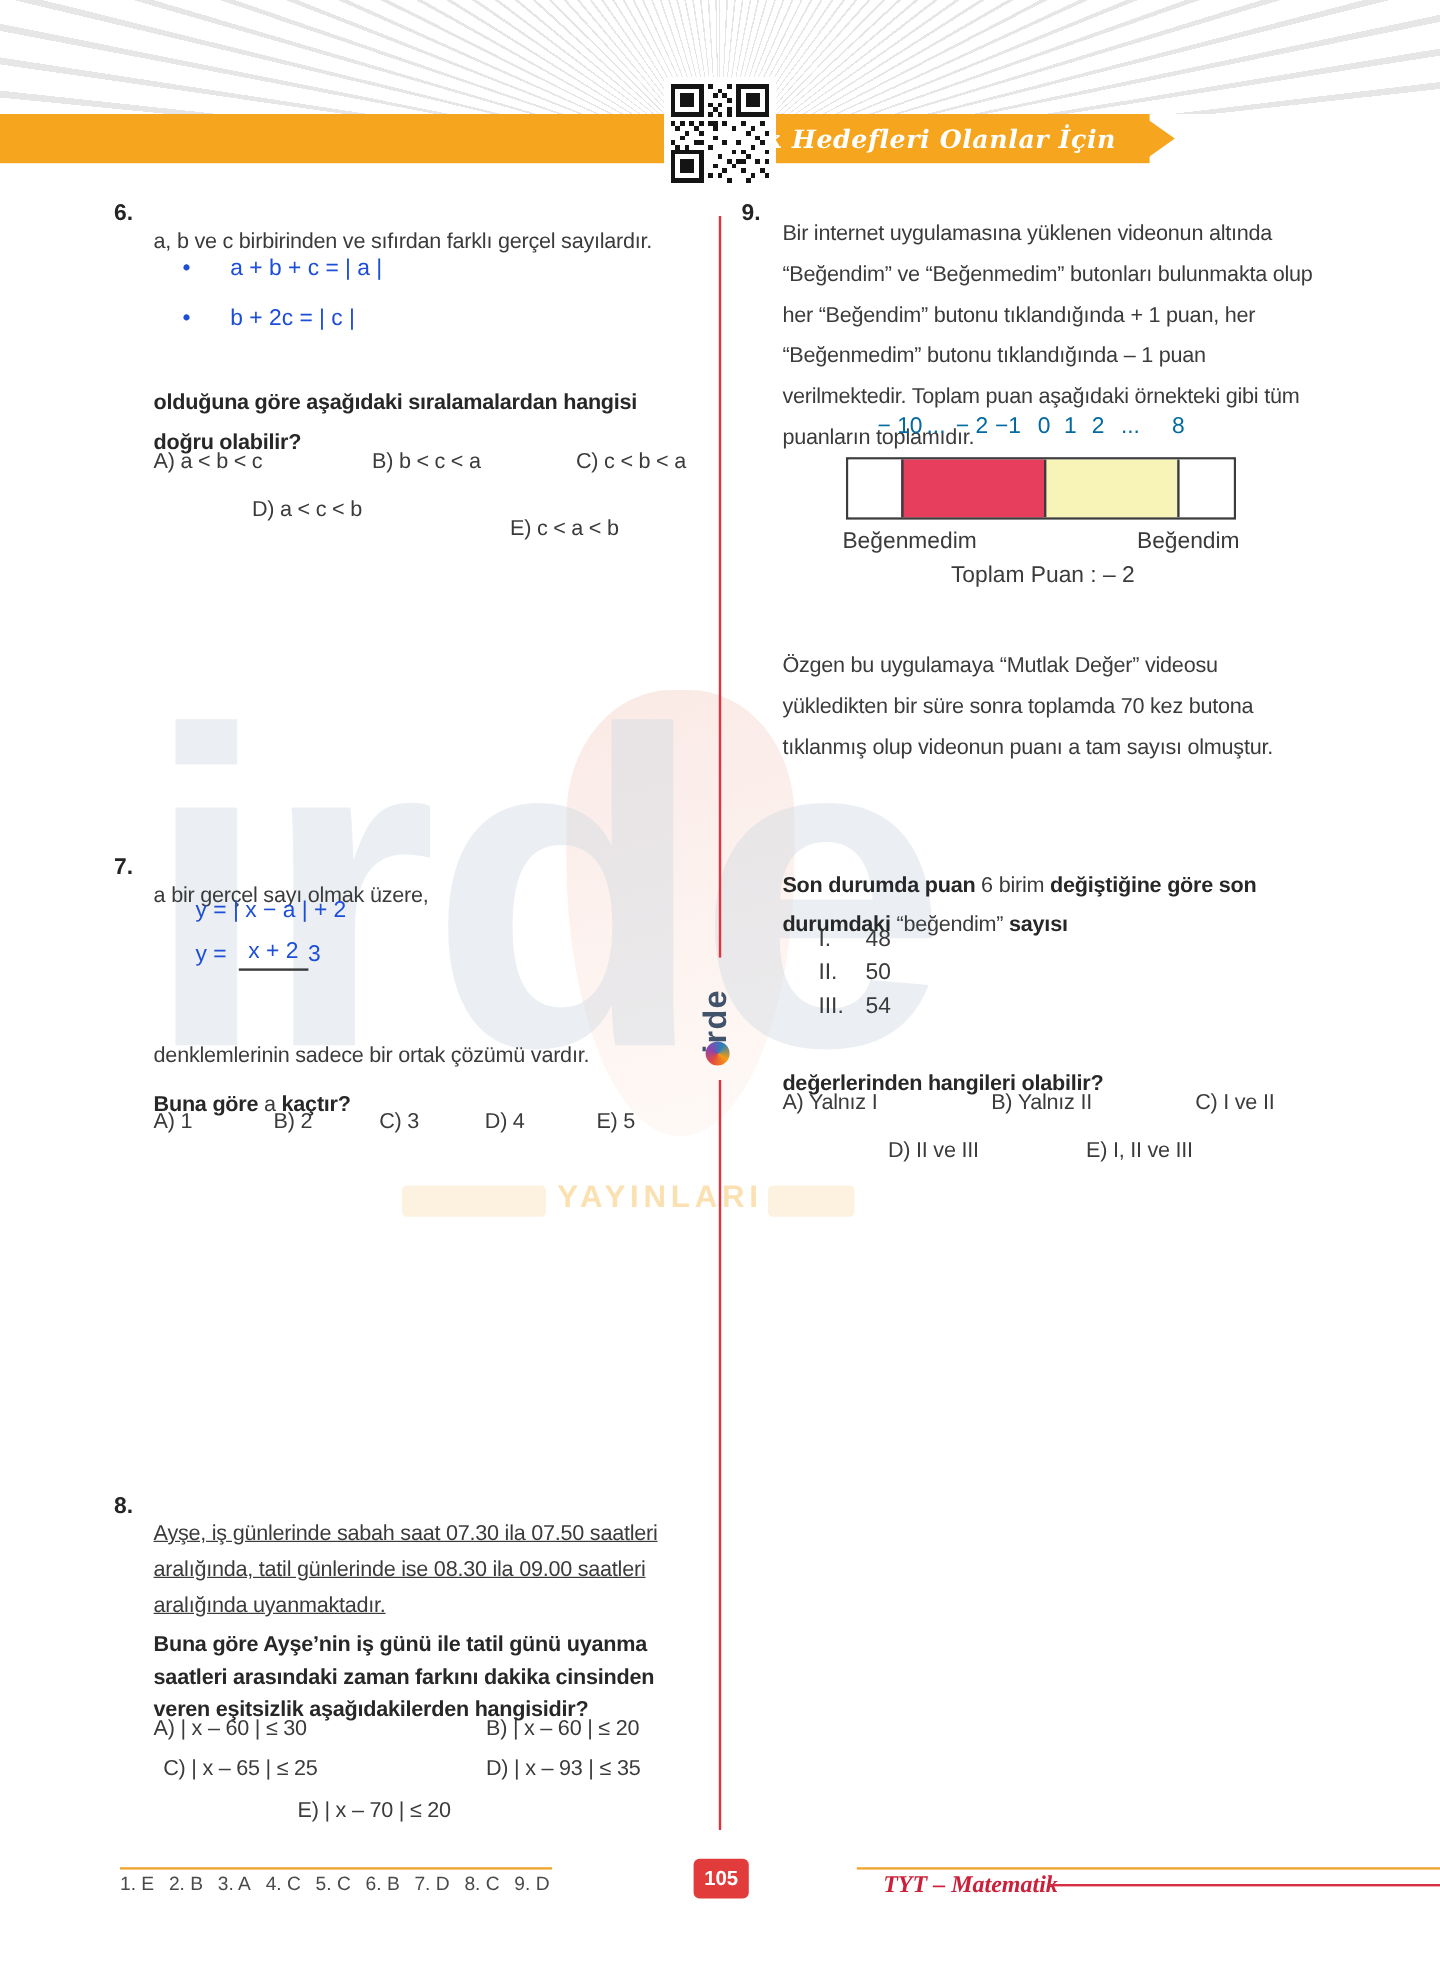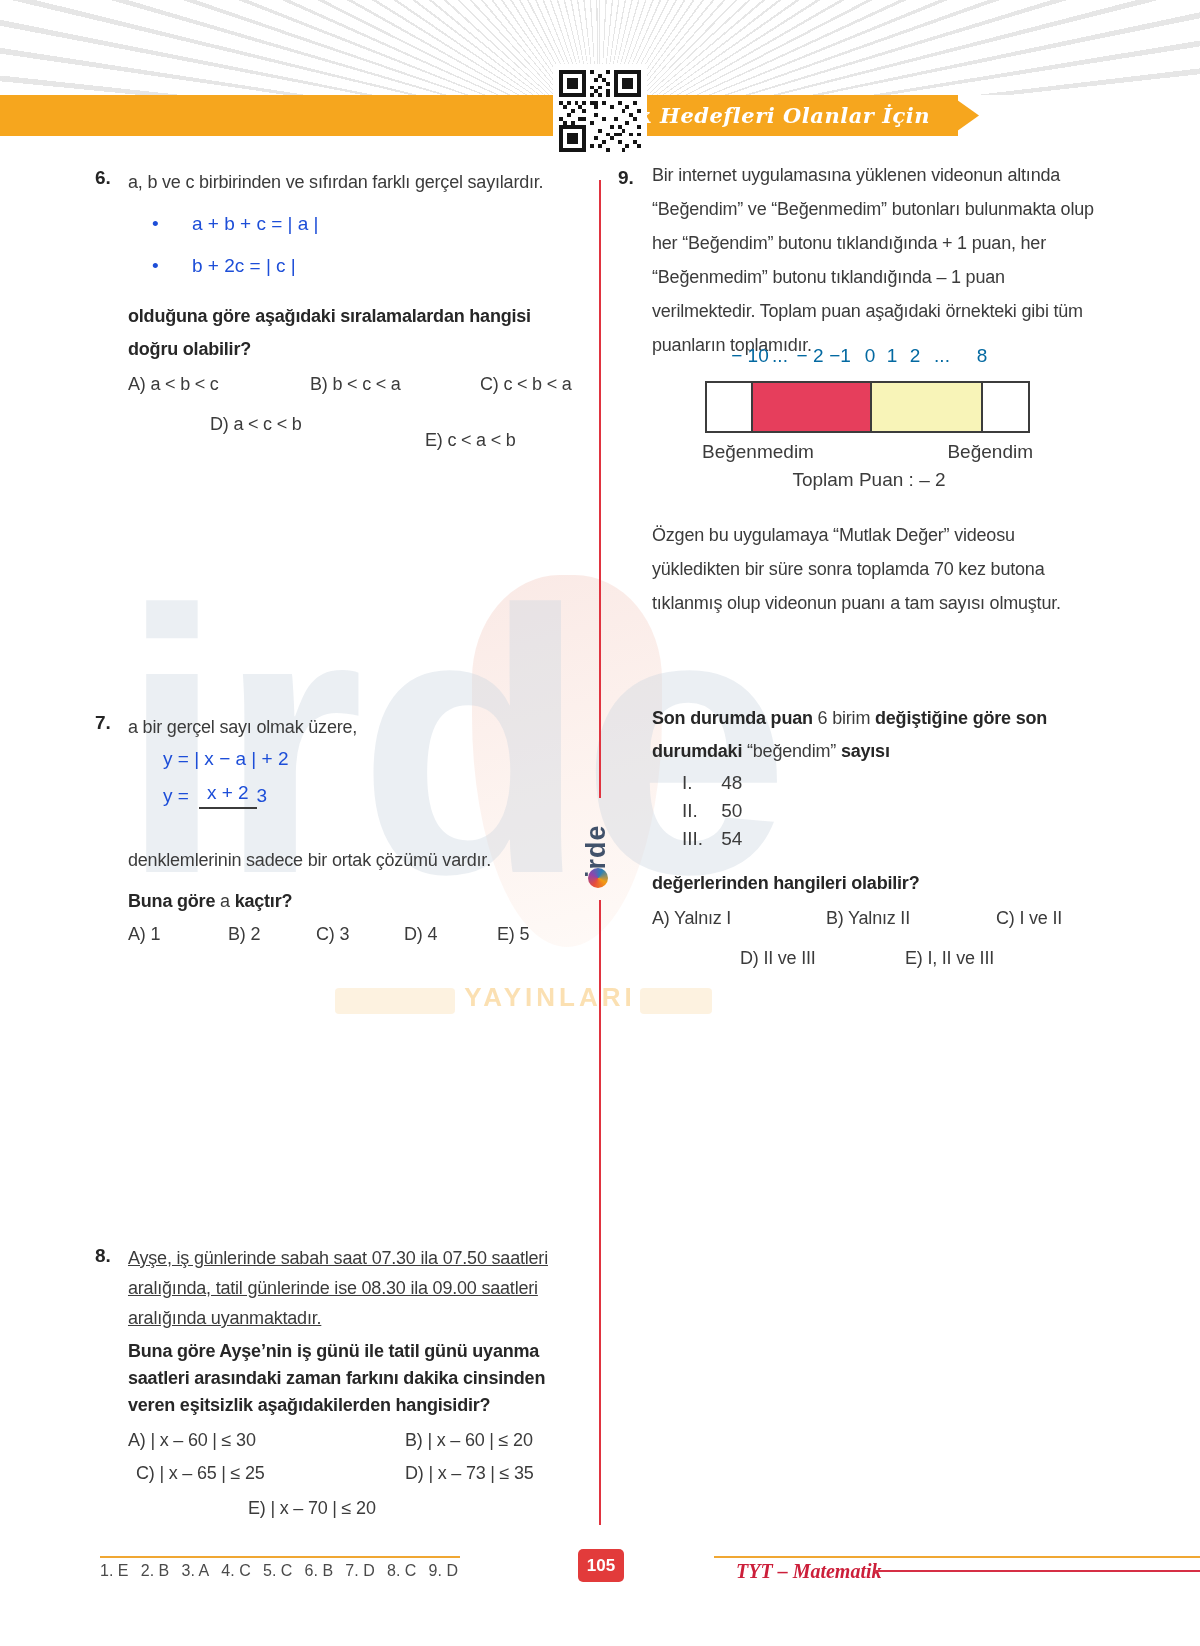--- a/index.html
+++ b/index.html
@@ -59,21 +59,21 @@
     font-size:27px; font-weight:700; color:#41526B; letter-spacing:1px;
   }
   .vlogo-icon {
     left:588px; top:868px; width:20px; height:20px; border-radius:50%; z-index:3;
     background:conic-gradient(from 210deg,#e74c3c,#8e44ad,#2980b9,#f39c12,#e74c3c);
   }
 
   
   .z { z-index:2; }
   .qnum { font-size:19px; font-weight:700; color:#242424; }
-  .txt { font-size:18px; letter-spacing:-0.2px; line-height:34px; }
+  .txt { font-size:18px; letter-spacing:-0.2px; line-height:34px;margin-top:19px; }
   .txt-tight { line-height:30px;text-decoration:underline; }
   .bold { font-weight:700; color:#272727; }
   .nowrap { white-space:nowrap; }
   .opt { font-size:18px; letter-spacing:-0.2px; white-space:nowrap; }
   .eq { font-size:19px; color:#1d4ed8; white-space:nowrap; }
 
   .frac { display:inline-flex; flex-direction:row; align-items:flex-start; vertical-align:middle; margin-left:10px; }
   .frac .num { padding:0 8px 3px 8px; border-bottom:2px solid #3b3b3b; }
   .frac .den { padding-top:3px; }
 
@@ -252,21 +252,21 @@
   <span class="abs z opt" style="left:316px; top:924px;">C) 3</span>
   <span class="abs z opt" style="left:404px; top:924px;">D) 4</span>
   <span class="abs z opt" style="left:497px; top:924px;">E) 5</span>
 
   <div class="abs z qnum" style="left:95px; top:1245px;">8.</div>
   <div class="abs z txt txt-tight" style="left:128px; top:1243px; width:440px;">Ayşe, iş günlerinde sabah saat 07.30 ila 07.50 saatleri aralığında, tatil günlerinde ise 08.30 ila 09.00 saatleri aralığında uyanmaktadır.</div>
   <div class="abs z txt bold" style="left:128px; top:1338px; width:445px; line-height:27px;">Buna göre Ayşe’nin iş günü ile tatil günü uyanma saatleri arasındaki zaman farkını dakika cinsinden veren eşitsizlik aşağıdakilerden hangisidir?</div>
   <span class="abs z opt" style="left:128px; top:1430px;">A) | x – 60 | ≤ 30</span>
   <span class="abs z opt" style="left:405px; top:1430px;">B) | x – 60 | ≤ 20</span>
   <span class="abs z opt" style="left:136px; top:1463px;">C) | x – 65 | ≤ 25</span>
-  <span class="abs z opt" style="left:405px; top:1463px;">D) | x – 73 | ≤ 35</span>
+  <span class="abs z opt" style="left:405px; top:1463px;">D) | x – 93 | ≤ 35</span>
   <span class="abs z opt" style="left:248px; top:1498px;">E) | x – 70 | ≤ 20</span>
 
   <div class="abs z qnum" style="left:618px; top:167px;">9.</div>
   <div class="abs z txt" style="left:652px; top:158px; width:455px;">Bir internet uygulamasına yüklenen videonun altında “Beğendim” ve “Beğenmedim” butonları bulunmakta olup her “Beğendim” butonu tıklandığında + 1 puan, her “Beğenmedim” butonu tıklandığında – 1 puan verilmektedir. Toplam puan aşağıdaki örnekteki gibi tüm puanların toplamıdır.</div>
 
   <div class="abs dia">
     <span class="tick" style="left:98px;">− 10</span>
     <span class="tick" style="left:128px;">...</span>
     <span class="tick" style="left:158px;">− 2</span>
     <span class="tick" style="left:188px;">−1</span>

